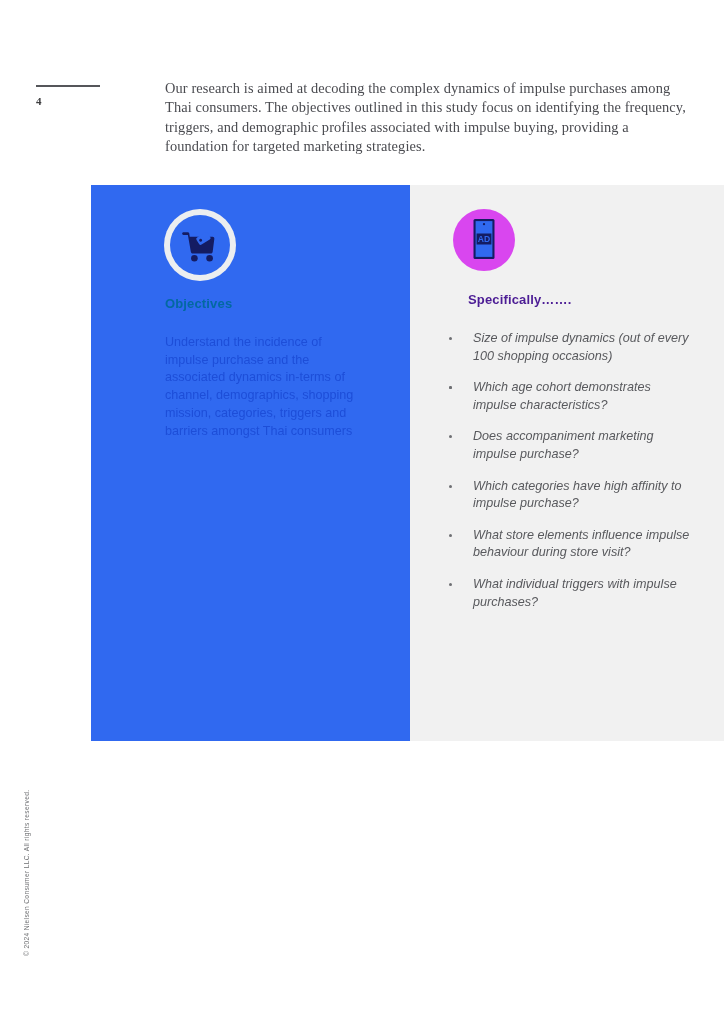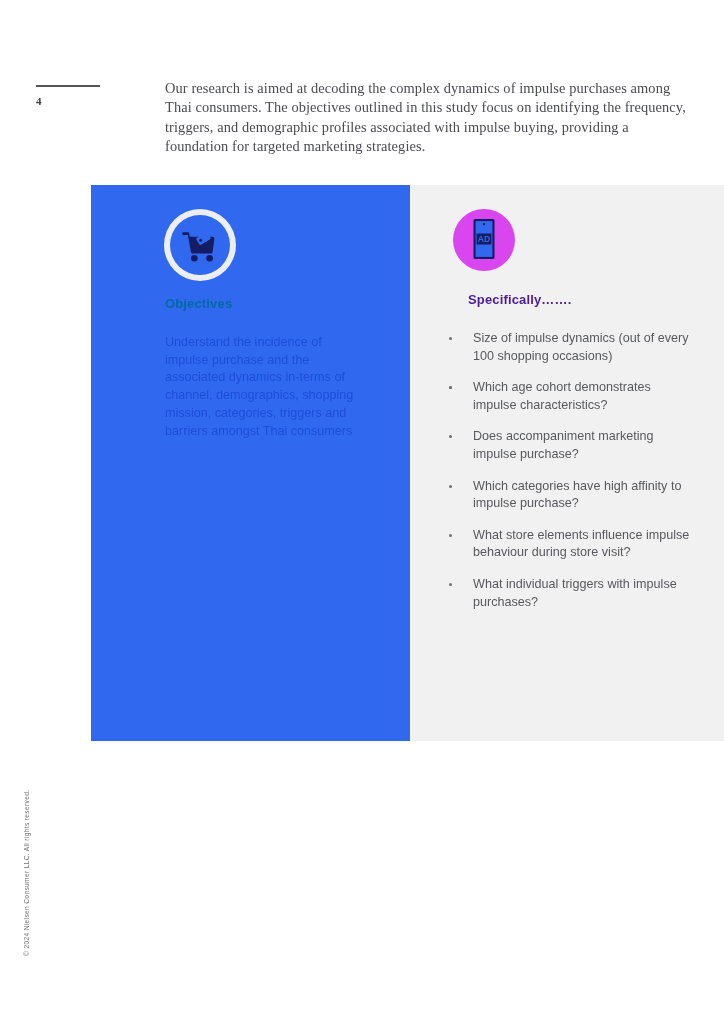--- a/index.html
+++ b/index.html
@@ -131,20 +131,21 @@
     padding: 0;
     list-style: none;
   }
   .bullets li {
     position: relative;
     padding-left: 27px;
     margin-bottom: 14px;
     font-size: 12.6px;
     line-height: 17.6px;
     color: #58595d;
+    font-style: italic;
   }
   .bullets li:last-child { margin-bottom: 0; }
   .bullets li .dot {
     position: absolute;
     left: 3px;
     top: 7px;
     width: 3px;
     height: 3px;
     background: #6e6f73;
     border-radius: 50%;

